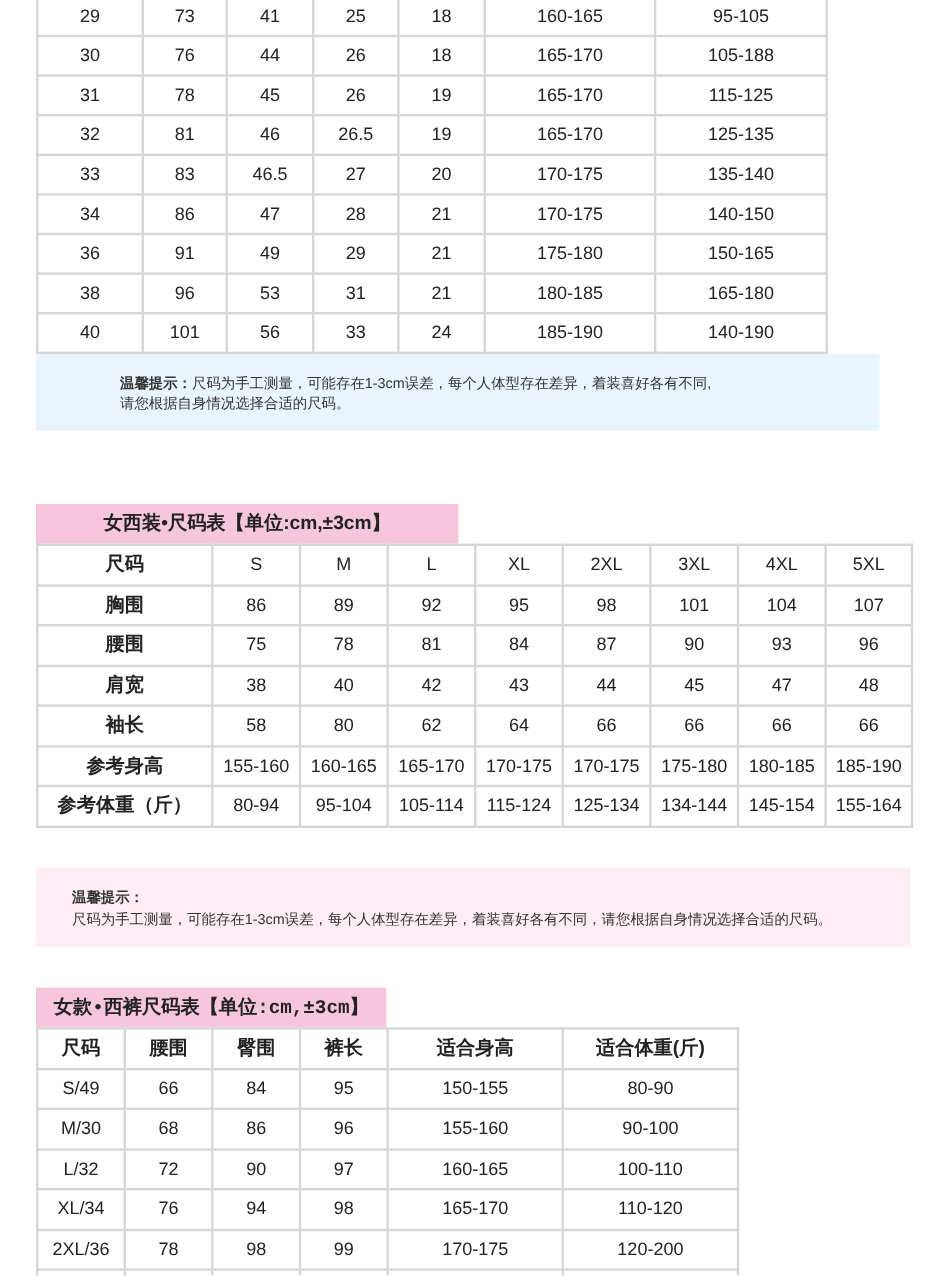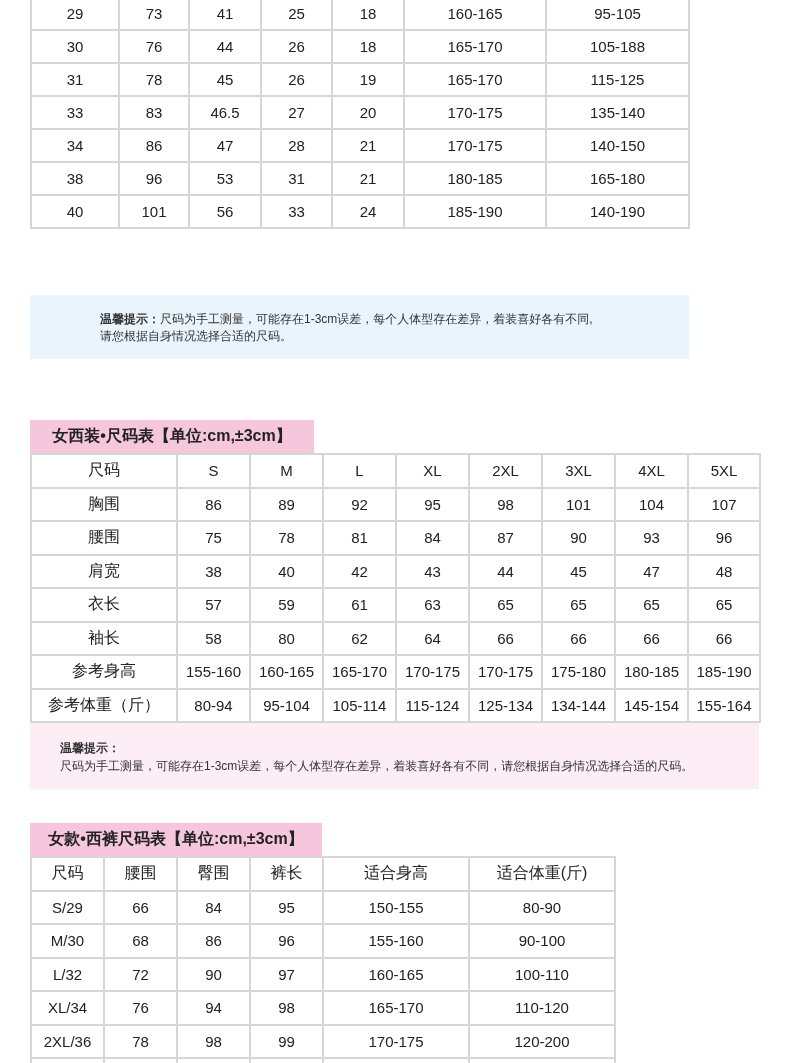--- a/index.html
+++ b/index.html
@@ -1,34 +1,34 @@
 <!DOCTYPE html>
 <html><head>
 <meta charset="utf-8">
 <style>
   html, body { margin:0; padding:0; }
   body { width:790px; height:1063px; overflow:hidden; background:#ffffff; position:relative;
          font-family:"Liberation Sans","DejaVu Sans",sans-serif; color:#222; }
   table { border-collapse:collapse; position:absolute; table-layout:fixed; }
   td { border:2px solid #d6d6d6; text-align:center; vertical-align:middle; padding:0;
        font-size:15px; color:#222; white-space:nowrap; }
-  td.lbl { font-size:16px; font-weight:normal; color:#222; }
+  td.lbl { font-size:16px; font-weight:bold; color:#222; }
   #t1 { left:30px; top:-4px; }
   #t1 td { height:31px; }
   .note { position:absolute; }
-  #note1 { left:30px; top:295px; width:659px; height:64px; background:#eaf4fd; }
+  #note1 { left:30px; top:295px; width:659px; height:64px; background:#eaf4fd;padding-left:44px; }
   #note1 .txt { position:absolute; left:70px; top:16px; font-size:12px; line-height:17px; color:#333; }
   .titlebar { position:absolute; background:#f5c6dc; font-size:16px; color:#222; font-weight:bold;
               display:flex; align-items:center; justify-content:center; }
-  #title2 { left:30px; top:420px; width:284px; height:33px; }
+  #title2 { left:30px; top:420px; width:352px; height:33px; }
   #t2 { left:30px; top:453px; }
   #t2 td { height:31.5px; }
   #note2 { left:30px; top:723px; width:729px; height:66px; background:#fdeef5; }
   #note2 .txt { position:absolute; left:30px; top:16px; font-size:12px; line-height:18px; color:#333; }
-  #title3 { left:30px; top:823px; width:292px; height:33px; }
+  #title3 { left:30px; top:823px; width:292px; height:33px;font-family:Liberation Mono, monospace; }
   #t3 { left:30px; top:856px; }
   #t3 td { height:31.5px; }
   .b { font-weight:bold; }
 </style>
 </head>
 <body>
 
 <table id="t1">
   <colgroup>
     <col style="width:88px">
@@ -61,36 +61,54 @@
       <tr>
         <td>31</td>
         <td>78</td>
         <td>45</td>
         <td>26</td>
         <td>19</td>
         <td>165-170</td>
         <td>115-125</td>
       </tr>
       <tr>
+        <td>32</td>
+        <td>81</td>
+        <td>46</td>
+        <td>26.5</td>
+        <td>19</td>
+        <td>165-170</td>
+        <td>125-135</td>
+      </tr>
+      <tr>
         <td>33</td>
         <td>83</td>
         <td>46.5</td>
         <td>27</td>
         <td>20</td>
         <td>170-175</td>
         <td>135-140</td>
       </tr>
       <tr>
         <td>34</td>
         <td>86</td>
         <td>47</td>
         <td>28</td>
         <td>21</td>
         <td>170-175</td>
         <td>140-150</td>
+      </tr>
+      <tr>
+        <td>36</td>
+        <td>91</td>
+        <td>49</td>
+        <td>29</td>
+        <td>21</td>
+        <td>175-180</td>
+        <td>150-165</td>
       </tr>
       <tr>
         <td>38</td>
         <td>96</td>
         <td>53</td>
         <td>31</td>
         <td>21</td>
         <td>180-185</td>
         <td>165-180</td>
       </tr>
@@ -165,31 +183,20 @@
         <td>38</td>
         <td>40</td>
         <td>42</td>
         <td>43</td>
         <td>44</td>
         <td>45</td>
         <td>47</td>
         <td>48</td>
       </tr>
       <tr>
-        <td class="lbl">衣长</td>
-        <td>57</td>
-        <td>59</td>
-        <td>61</td>
-        <td>63</td>
-        <td>65</td>
-        <td>65</td>
-        <td>65</td>
-        <td>65</td>
-      </tr>
-      <tr>
         <td class="lbl">袖长</td>
         <td>58</td>
         <td>80</td>
         <td>62</td>
         <td>64</td>
         <td>66</td>
         <td>66</td>
         <td>66</td>
         <td>66</td>
       </tr>
@@ -238,21 +245,21 @@
   <tbody>
       <tr>
         <td class="lbl">尺码</td>
         <td class="lbl">腰围</td>
         <td class="lbl">臀围</td>
         <td class="lbl">裤长</td>
         <td class="lbl">适合身高</td>
         <td class="lbl">适合体重(斤)</td>
       </tr>
       <tr>
-        <td>S/29</td>
+        <td>S/49</td>
         <td>66</td>
         <td>84</td>
         <td>95</td>
         <td>150-155</td>
         <td>80-90</td>
       </tr>
       <tr>
         <td>M/30</td>
         <td>68</td>
         <td>86</td>

